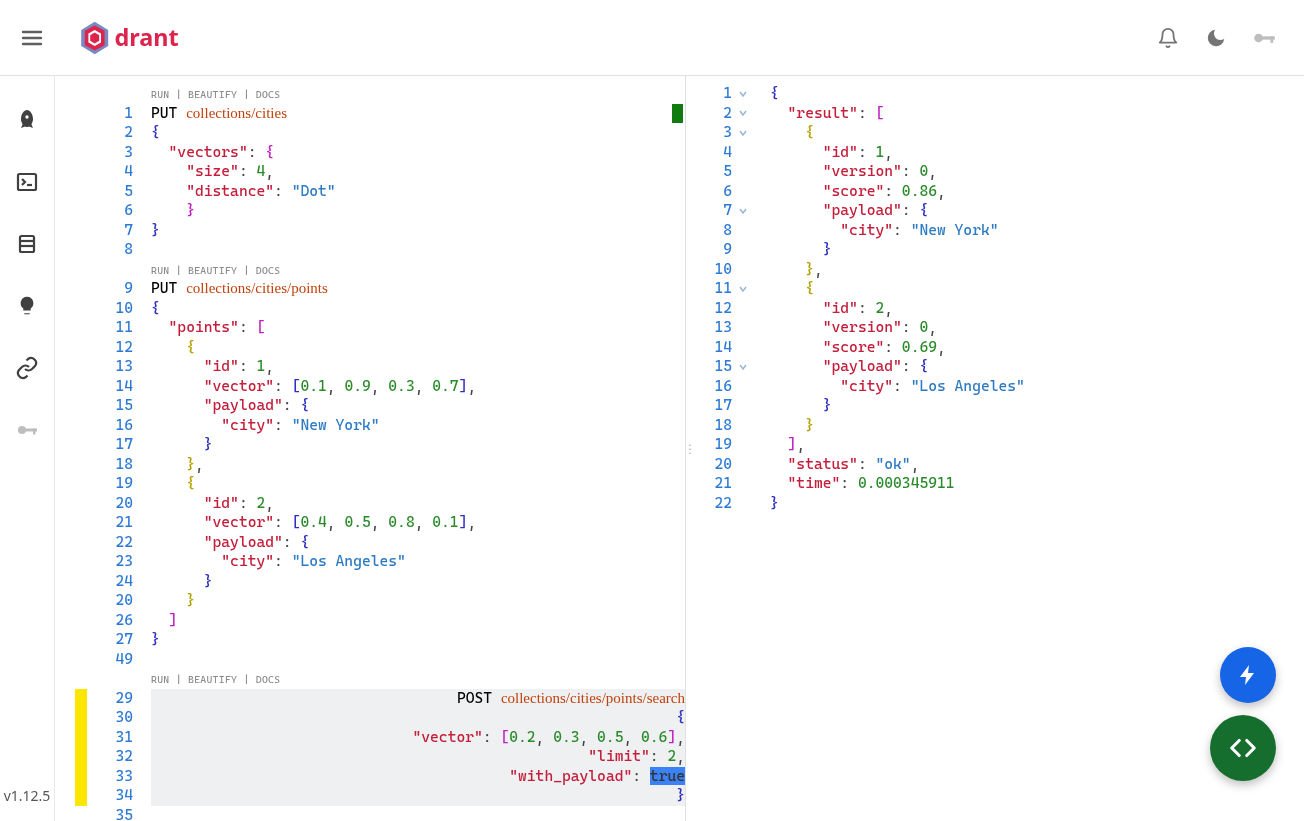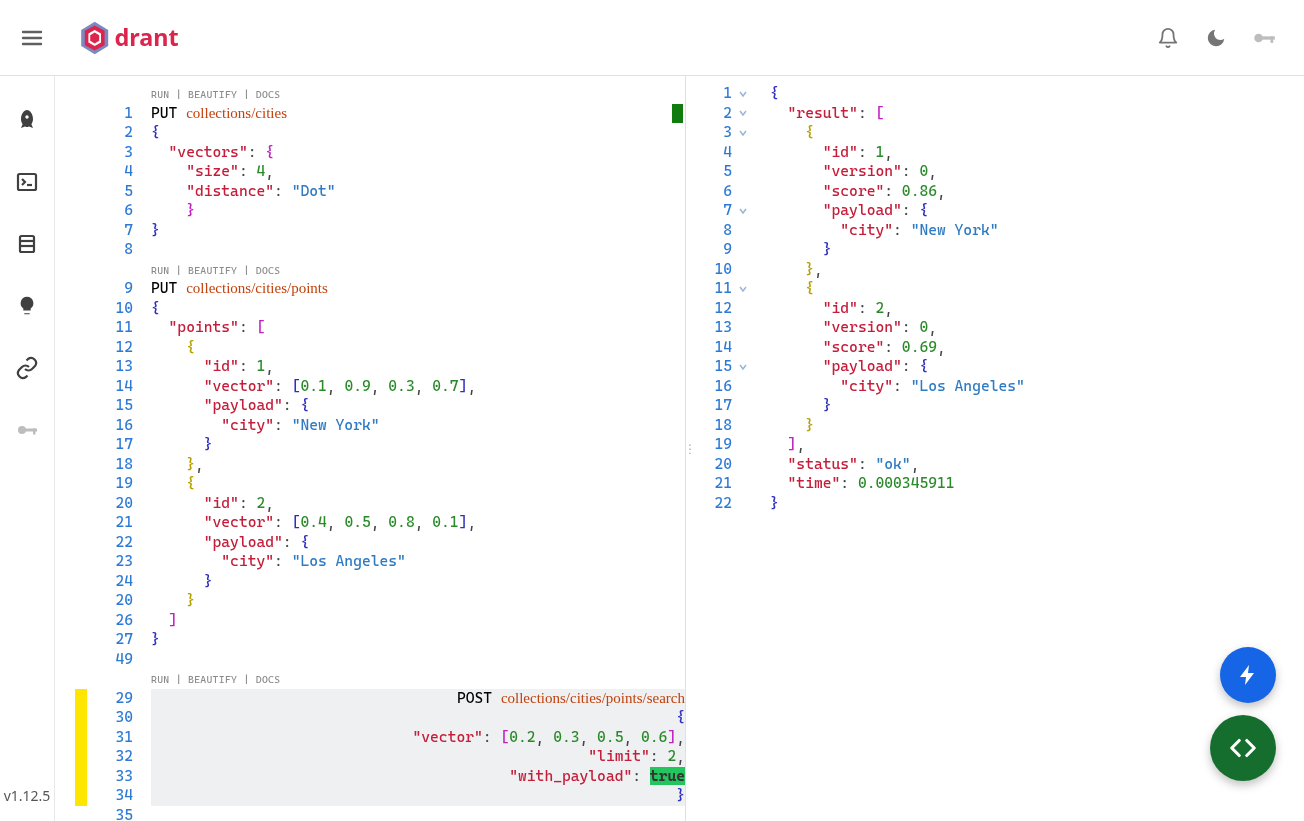--- a/index.html
+++ b/index.html
@@ -126,21 +126,21 @@
     position: relative;
   }
   .row { height: 19.5px; position: relative; }
   .codelens {
     color: #8a8a8a;
     font-size: 10px;
     letter-spacing: .3px;
   }
   .codelens a { cursor:pointer; }
   .hl-line { background: #eef0f2; text-align: right; }
-  .sel { background: #22c55e; font-weight: bold; }
+  .sel { background: #3b82f6; }
   .run-btn {
     position:absolute;
     top:0; right:2px;
     width:11px; height:100%;
     background:#107c10;
   }
 
   
   .kw    { color:#000000; }    
   .pun   { color:#444; }

